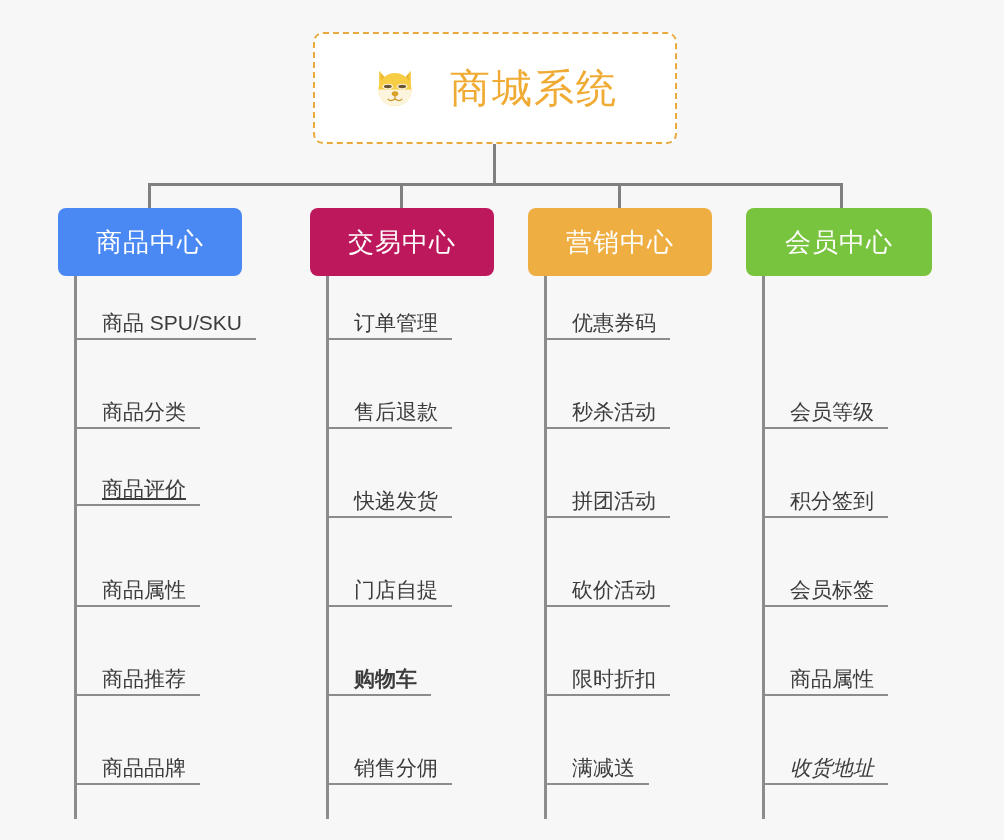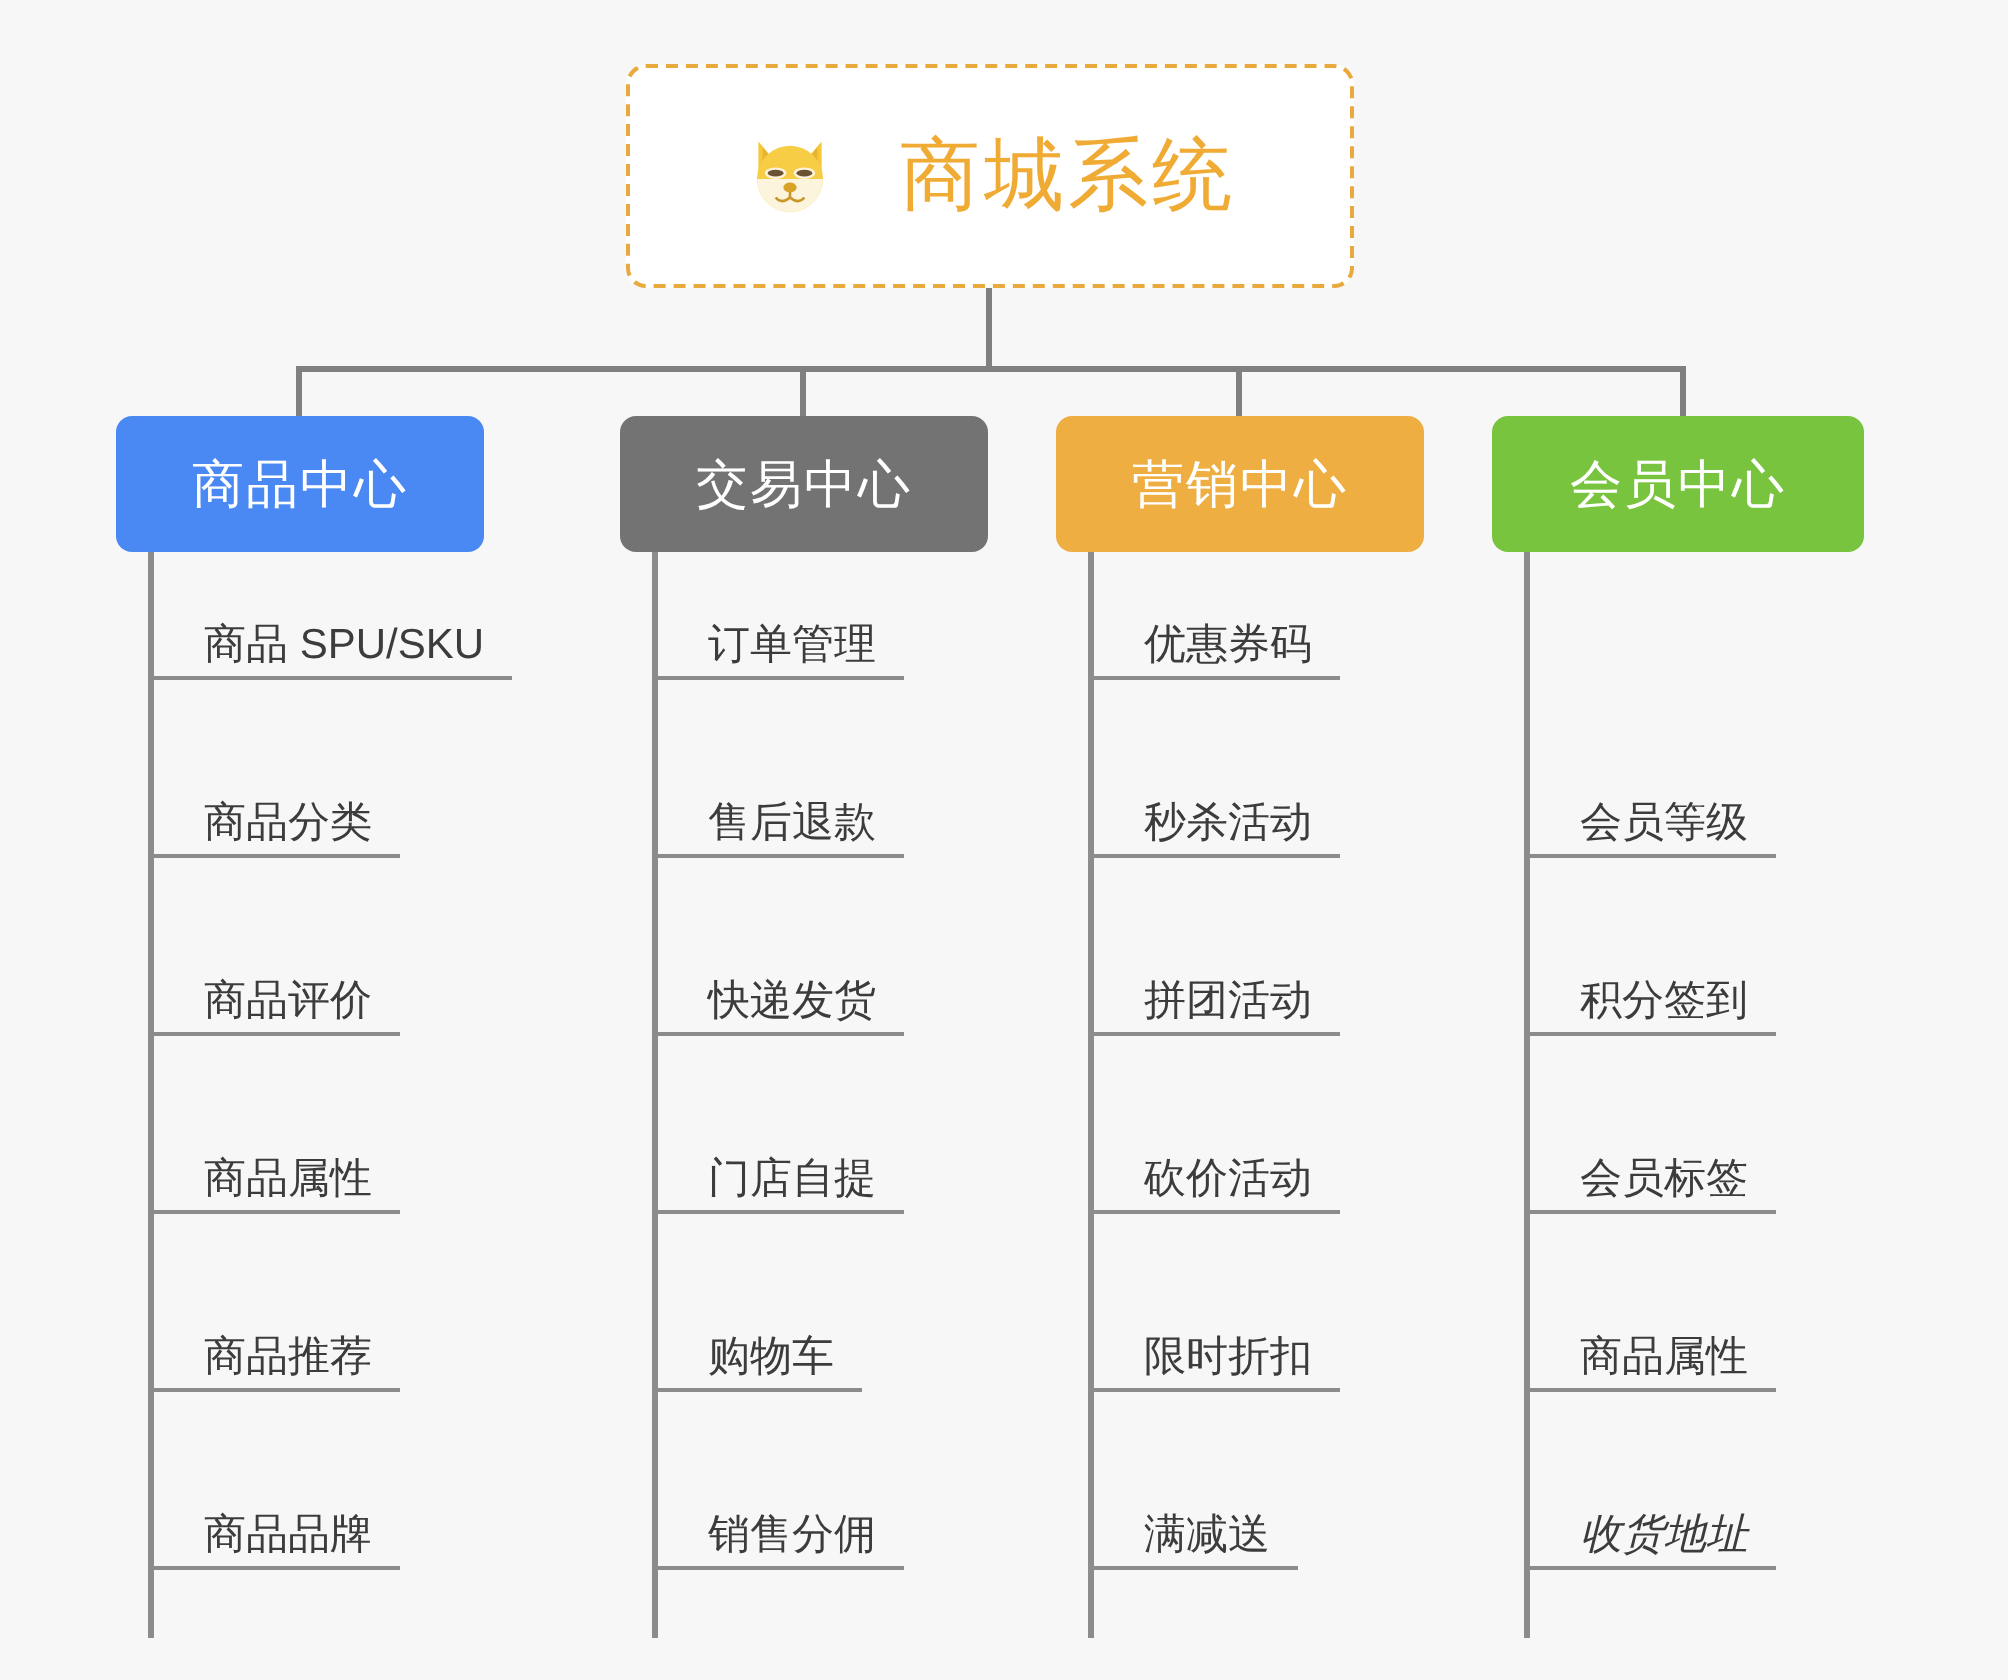--- a/index.html
+++ b/index.html
@@ -123,47 +123,47 @@
   <div class="line v-line" style="left: 493px; top: 144px; height: 42px; background: rgb(128, 128, 128);"></div>
   <div class="line h-line" style="left: 148px; top: 183px; width: 695px; background: rgb(128, 128, 128);"></div>
   <div class="line v-line" style="left: 148px; top: 183px; height: 25px; background: rgb(128, 128, 128);"></div>
   <div class="line v-line" style="left: 400px; top: 183px; height: 25px; background: rgb(128, 128, 128);"></div>
   <div class="line v-line" style="left: 618px; top: 183px; height: 25px; background: rgb(128, 128, 128);"></div>
   <div class="line v-line" style="left: 840px; top: 183px; height: 25px; background: rgb(128, 128, 128);"></div>
 
   <div class="cat-box" style="left: 58px; top: 208px; width: 184px; background: rgb(74, 137, 243);">
     <span>商品中心</span>
   </div>
-  <div class="cat-box" style="left: 310px; top: 208px; width: 184px; background: #737373;">
+  <div class="cat-box" style="left: 310px; top: 208px; width: 184px; background: #be185d;">
     <span>交易中心</span>
   </div>
   <div class="cat-box" style="left: 528px; top: 208px; width: 184px; background: rgb(238, 174, 66);">
     <span>营销中心</span>
   </div>
   <div class="cat-box" style="left: 746px; top: 208px; width: 186px; background: rgb(120, 196, 63);">
     <span>会员中心</span>
   </div>
 
   <div class="branch" style="left:74px; top:276px; width:230px; height:548px;">
     <div class="trunk" style="height:543px;"></div>
     <div class="leaf" style="top:32px;">商品 SPU/SKU</div>
     <div class="leaf" style="top:121px;">商品分类</div>
-    <div class="leaf" style="top:210px;">商品评价</div>
+    <div class="leaf" style="top:198px;text-decoration:underline;">商品评价</div>
     <div class="leaf" style="top:299px;">商品属性</div>
     <div class="leaf" style="top:388px;">商品推荐</div>
     <div class="leaf" style="top:477px;">商品品牌</div>
   </div>
 
   <div class="branch" style="left:326px; top:276px; width:200px; height:548px;">
     <div class="trunk" style="height:543px;"></div>
     <div class="leaf" style="top:32px;">订单管理</div>
     <div class="leaf" style="top:121px;">售后退款</div>
     <div class="leaf" style="top:210px;">快递发货</div>
     <div class="leaf" style="top:299px;">门店自提</div>
-    <div class="leaf" style="top:388px;">购物车</div>
+    <div class="leaf" style="top:388px;font-weight:bold;">购物车</div>
     <div class="leaf" style="top:477px;">销售分佣</div>
   </div>
 
   <div class="branch" style="left:544px; top:276px; width:200px; height:548px;">
     <div class="trunk" style="height:543px;"></div>
     <div class="leaf" style="top:32px;">优惠券码</div>
     <div class="leaf" style="top:121px;">秒杀活动</div>
     <div class="leaf" style="top:210px;">拼团活动</div>
     <div class="leaf" style="top:299px;">砍价活动</div>
     <div class="leaf" style="top:388px;">限时折扣</div>

